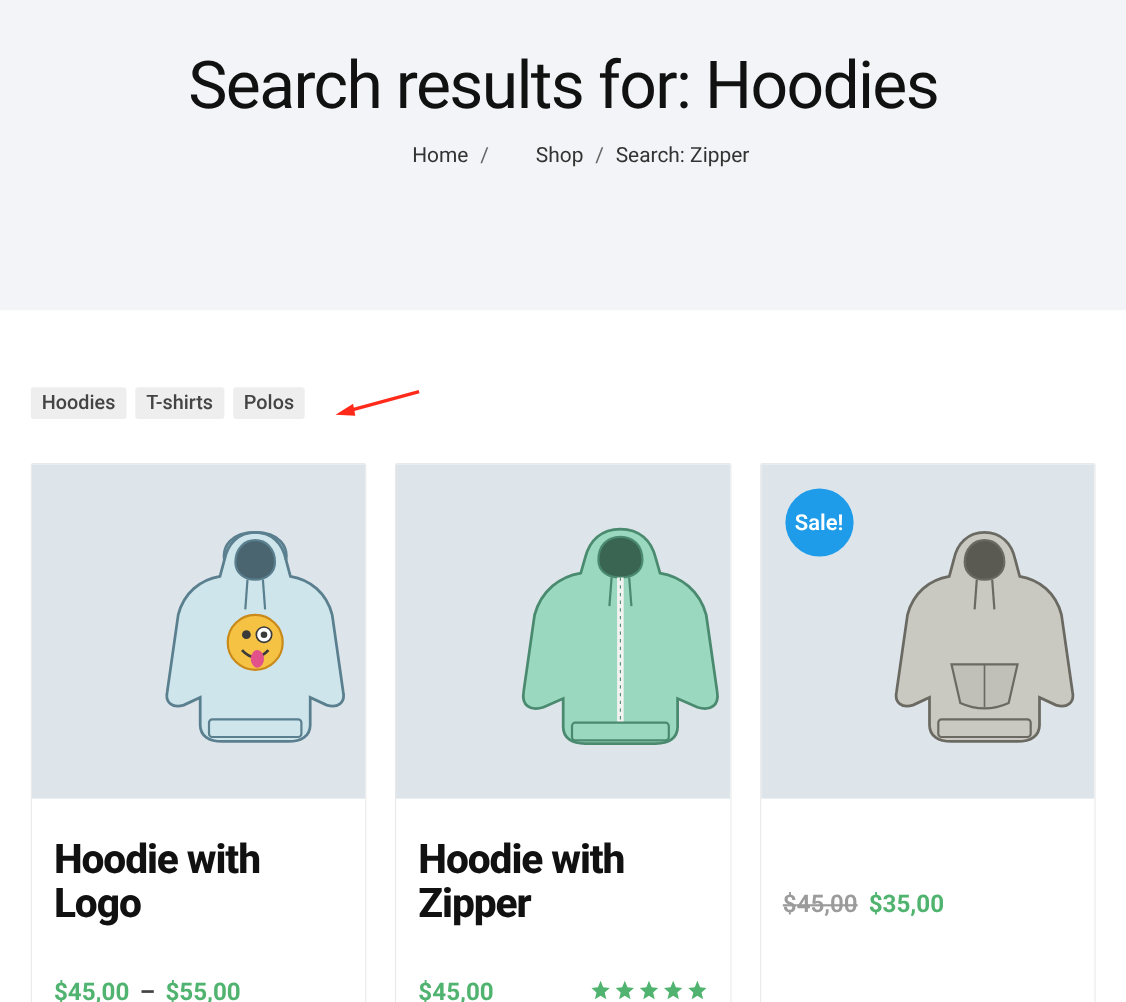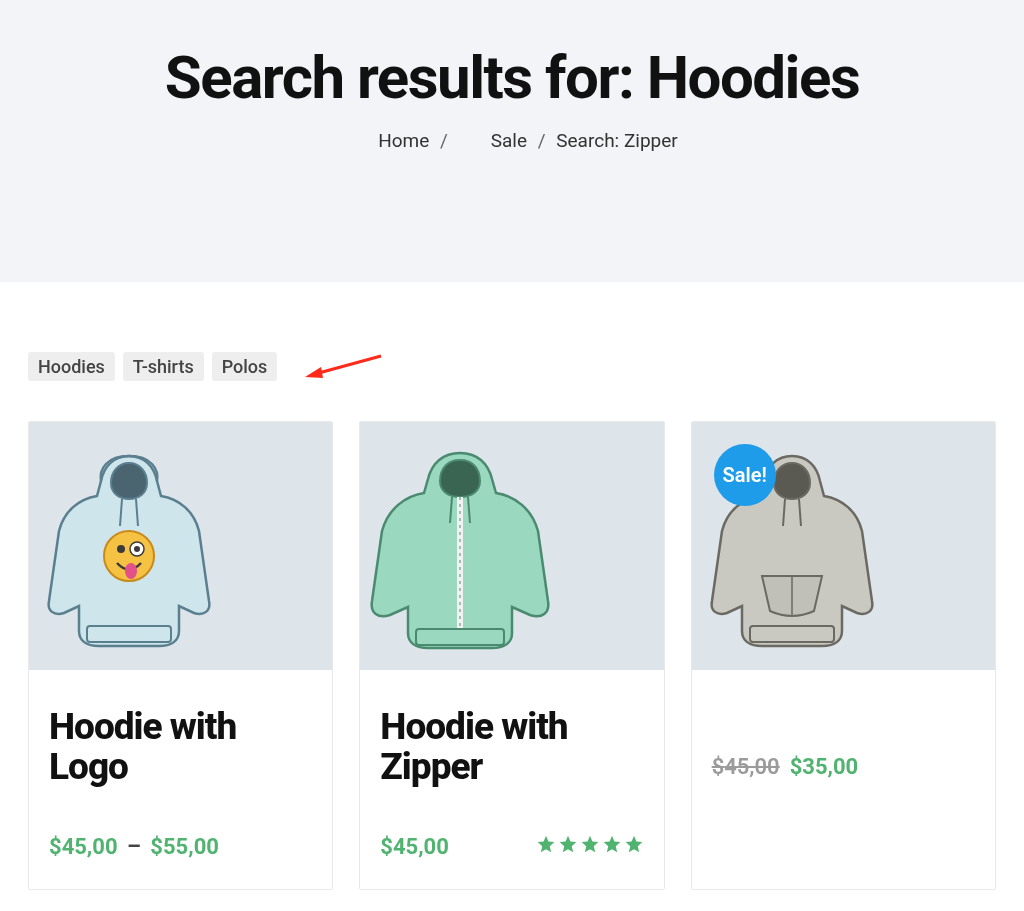--- a/index.html
+++ b/index.html
@@ -10,21 +10,21 @@
     width: 1024px;
     margin: 0 auto;
   }
   .page-header {
     background: #f2f4f7;
     padding: 46px 20px 130px 20px;
     text-align: center;
   }
   .page-title {
     font-size: 60px;
-    font-weight: 700;
+    font-weight: 400;
     letter-spacing: -1.5px;
     color: #111;
     margin-bottom: 20px;
     line-height: 1.05;
   }
   .breadcrumb {
     font-size: 19px;
     color: #333;
   }
   .breadcrumb a {
@@ -67,25 +67,25 @@
   }
   .product-card {
     border: 1px solid #e9e9e9;
     border-radius: 2px;
     overflow: hidden;
     background: #fff;
     cursor: pointer;
   }
   .product-image {
     width: 100%;
-    height: 248px;
+    height: 304px;
     background: #dde4ea;
     display: flex;
     align-items: center;
-    justify-content: flex-start;
+    justify-content: flex-end;
     position: relative;
   }
   .sale-badge {
     position: absolute;
     top: 22px;
     left: 22px;
     background: #1e9cea;
     color: #fff;
     font-size: 20px;
     font-weight: 600;
@@ -146,21 +146,21 @@
 </head>
 <body>
 
 <header class="page-header">
   <h1 class="page-title">
     <span>Search results for: </span><span>Hoodies</span>
   </h1>
   <nav class="breadcrumb">
     <a href="#">Home</a>
     <span class="sep">/</span>
-    <a href="#">Sale</a>
+    <a href="#">Shop</a>
     <span class="sep">/</span>
     <span>Search: Zipper</span>
   </nav>
 </header>
 
 <div class="container">
   <div class="filter-pills">
     <span class="pill">Hoodies</span>
     <span class="pill">T-shirts</span>
     <span class="pill">Polos</span>

